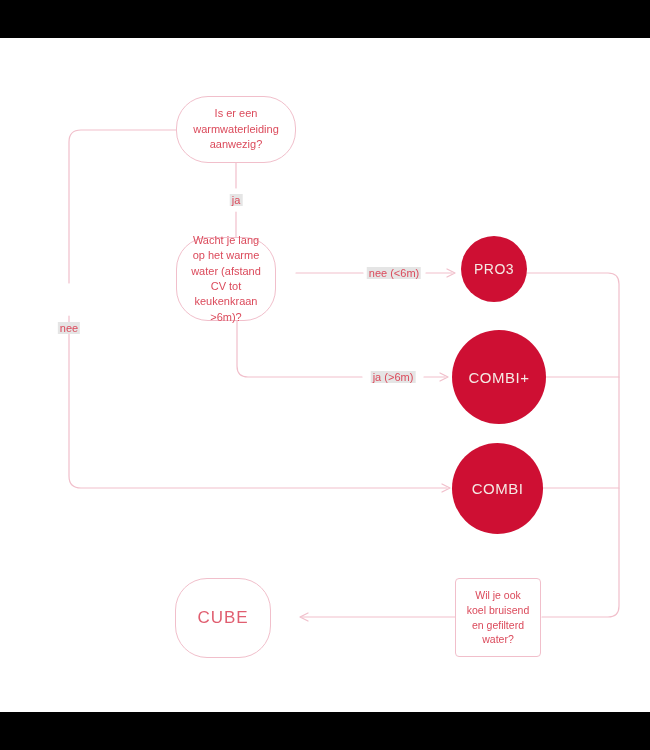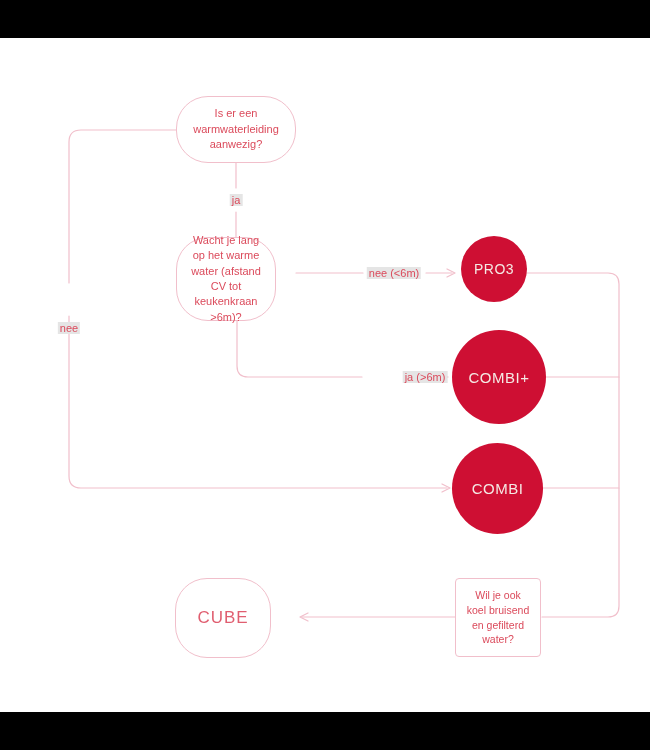--- a/index.html
+++ b/index.html
@@ -72,21 +72,21 @@
     transform: translate(-50%, -50%);
     color: var(--text-red);
     font-size: 11px;
     white-space: nowrap;
     background: #e5e5e5;
     padding: 0 2px;
   }
   #label-ja     { left: 236px; top: 200px; }
   #label-nee    { left: 69px;  top: 299px; margin-top: 29px; }
   #label-nee6m  { left: 394px; top: 273px; }
-  #label-ja6m   { left: 393px; top: 377px; margin-left: 32px; }
+  #label-ja6m   { left: 393px; top: 377px; }
 
   svg.connectors {
     position: absolute;
     left: 0; top: 0;
     pointer-events: none;
   }
   svg.connectors path {
     fill: none;
     stroke: var(--line-pink);
     stroke-width: 1.2;

